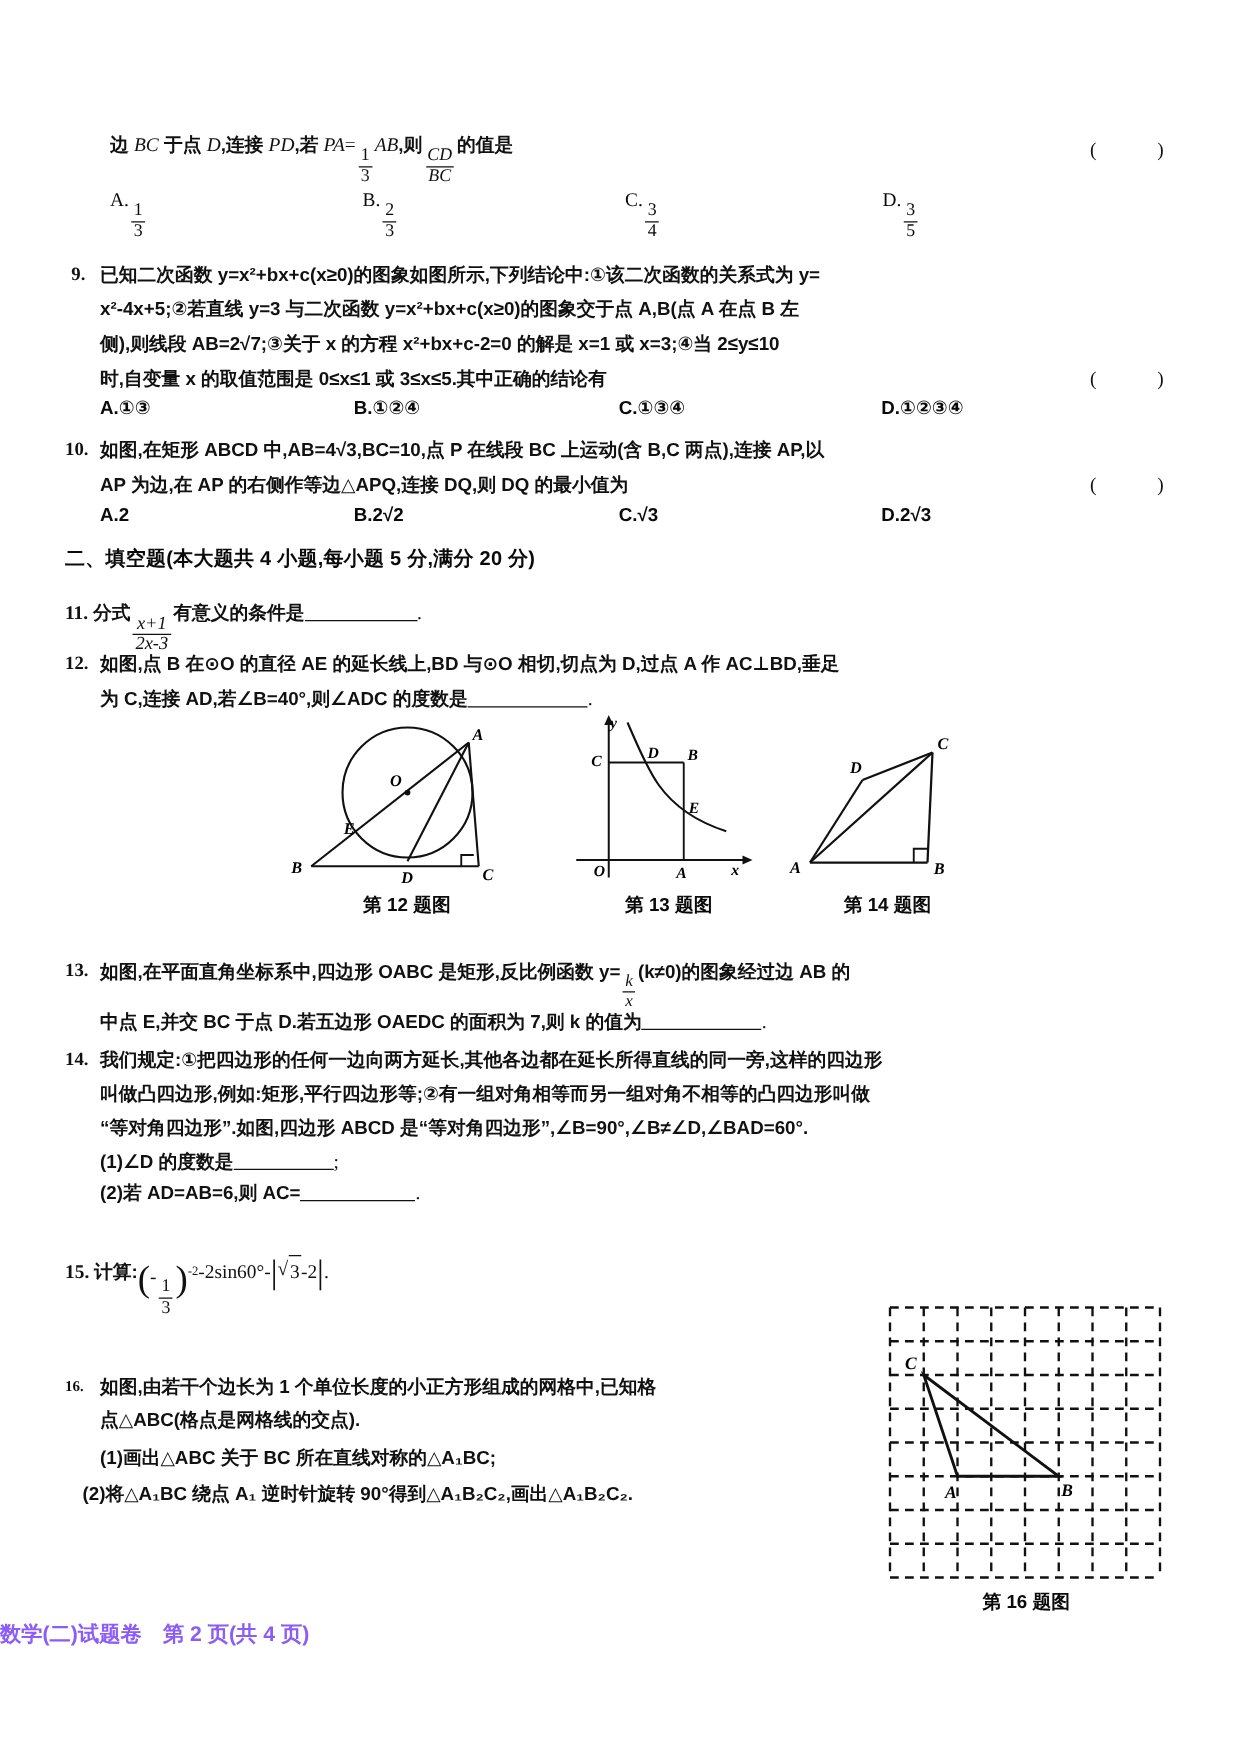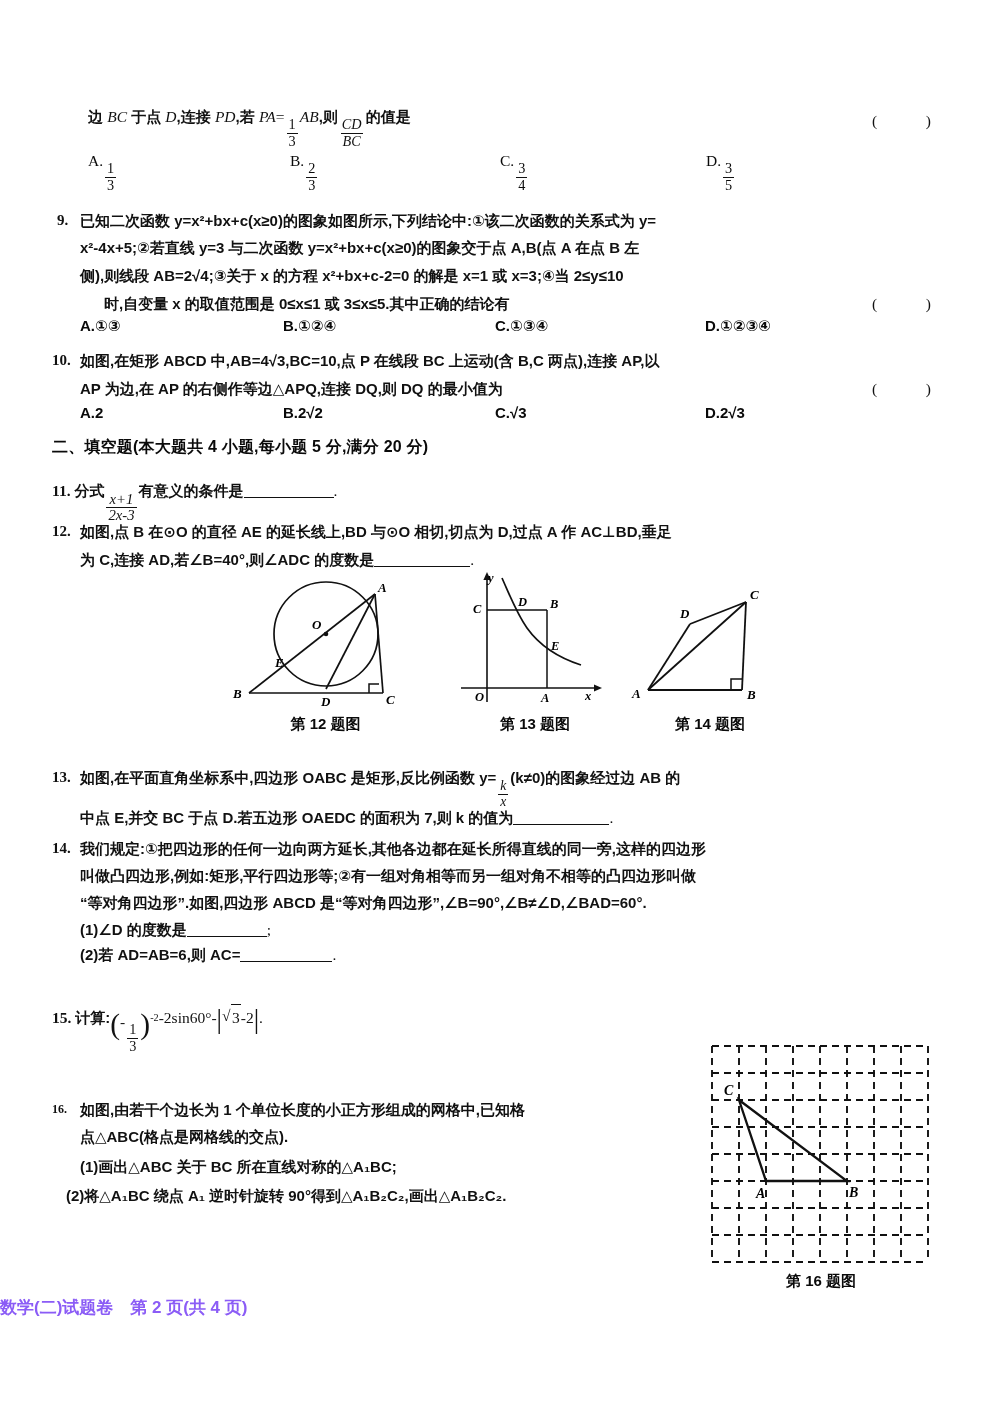--- a/index.html
+++ b/index.html
@@ -95,22 +95,22 @@
       <span class="op">D.</span><span class="frac">
           <span class="nu">3</span>
           <span class="de">5</span>
         </span>
     </span>
   </div>
 
   <div class="q num" style="left:57px; top:208px; font-size:15px;">9.</div>
   <div class="q cn" style="left:80px; top:208px; width:856px; white-space:nowrap;">已知二次函数 y=x²+bx+c(x≥0)的图象如图所示,下列结论中:①该二次函数的关系式为 y=</div>
   <div class="q cn" style="left:80px; top:235px; width:856px; white-space:nowrap;">x²-4x+5;②若直线 y=3 与二次函数 y=x²+bx+c(x≥0)的图象交于点 A,B(点 A 在点 B 左</div>
-  <div class="q cn" style="left:80px; top:263px; width:856px; white-space:nowrap;">侧),则线段 AB=2√4;③关于 x 的方程 x²+bx+c-2=0 的解是 x=1 或 x=3;④当 2≤y≤10</div>
-  <div class="q cn" style="left:80px; top:291px; width:780px; white-space:nowrap;margin-left:24px;">时,自变量 x 的取值范围是 0≤x≤1 或 3≤x≤5.其中正确的结论有</div>
+  <div class="q cn" style="left:80px; top:263px; width:856px; white-space:nowrap;">侧),则线段 AB=2√7;③关于 x 的方程 x²+bx+c-2=0 的解是 x=1 或 x=3;④当 2≤y≤10</div>
+  <div class="q cn" style="left:80px; top:291px; width:780px; white-space:nowrap;">时,自变量 x 的取值范围是 0≤x≤1 或 3≤x≤5.其中正确的结论有</div>
   <div class="q paren" style="left:872px; top:291px;">(　　)</div>
 
   <div class="optrow" style="left:0; top:317px; width:992px;">
     <span class="o cn" style="left:80px;">A.①③</span>
     <span class="o cn" style="left:283px;">B.①②④</span>
     <span class="o cn" style="left:495px;">C.①③④</span>
     <span class="o cn" style="left:705px;">D.①②③④</span>
   </div>
 
   <div class="q num" style="left:52px; top:348px; font-size:15px;">10.</div>

